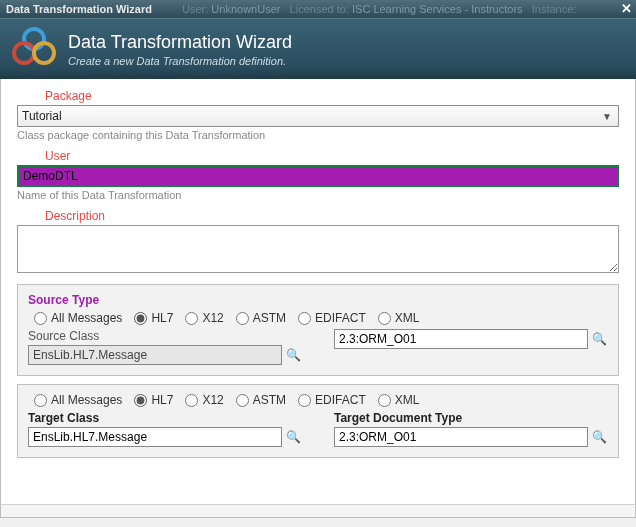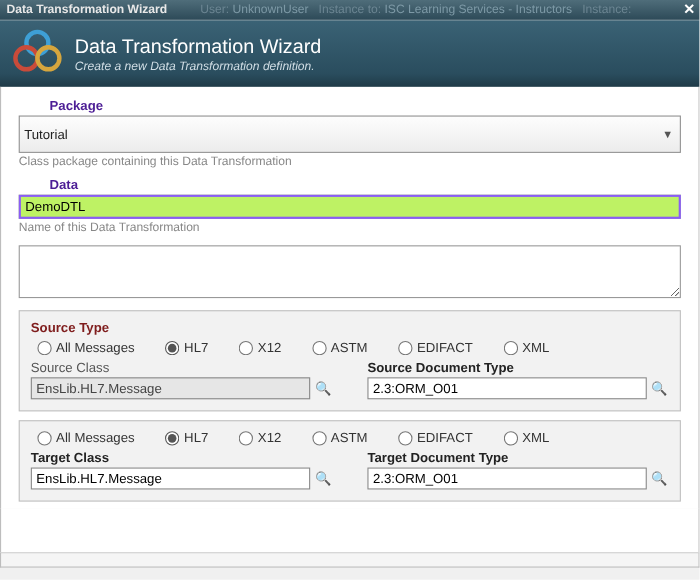--- a/index.html
+++ b/index.html
@@ -50,58 +50,58 @@
   .ring.yel  { border-color:#d6a63e; top:14px; left:20px; }
   .header-text h1 { font-size: 18px; font-weight: normal; margin-bottom: 2px; }
   .header-text p  { font-size: 11px; font-style: italic; color: #d0dde4; }
   .body {
     padding: 10px 16px 6px 16px;
     background: #ffffff;
     border-left: 1px solid #bdbdbd;
     border-right: 1px solid #bdbdbd;
   }
   .field { margin-bottom: 8px; }
-  .label { font-weight: bold; color: #4c1d95; padding-left: 28px; }
+  .label { font-weight: normal; color: #ef4444; padding-left: 28px; }
   .hint  { color: #888; font-size: 11px; margin-top: 2px; }
   .sel-wrap {
     border: 1px solid #8f8f8f;
     background: linear-gradient(#fdfdfd,#ececec);
-    height: 34px; display:flex; align-items:center;
+    height: 22px; display:flex; align-items:center;
     padding: 0 4px; position:relative; margin-top:2px;
   }
   .sel-wrap .val { flex:1; color:#222; }
   .sel-wrap .caret { color:#555; font-size:10px; position:absolute; right:6px; }
   .text-input {
     width: 100%;
     height: 22px;
-    border: 2px solid #8b5cf6;
+    border: 2px solid #15803d;
     padding: 2px 4px;
-    background: #bef264;
+    background: #a21caf;
     font: inherit;
     outline: none;
     margin-top: 2px;
   }
   .textarea {
     width: 100%;
     height: 48px;
     border: 1px solid #999;
     resize: vertical;
     font: inherit;
     padding: 3px;
     margin-top: 2px;
     background:#fff;
   }
   .group {
     border: 1px solid #c0c0c0;
     background: #f2f2f2;
     padding: 8px 10px 10px 10px;
     margin-top: 8px;
   }
-  .group-title { font-weight: bold; color: #7f1d1d; margin-bottom: 4px; }
-  .radio-row { display:flex; gap: 20px; align-items:center; flex-wrap:wrap; margin-bottom:4px; padding-left:6px; }
+  .group-title { font-weight: bold; color: #a21caf; margin-bottom: 4px; }
+  .radio-row { display:flex; gap: 4px; align-items:center; flex-wrap:wrap; margin-bottom:4px; padding-left:6px; }
   .radio-row label { display:flex; align-items:center; gap:4px; margin-right:8px; color:#333; cursor:pointer; }
   .radio-row input { accent-color:#555; }
   .cols { display:flex; gap: 32px; }
   .col { flex:1; min-width:0; }
   .col .sublabel { font-weight: bold; color:#222; margin-bottom:2px; }
   .col.dim .sublabel { font-weight: normal; color:#555; }
   .browse-row { display:flex; align-items:center; gap:4px; }
   .browse-input {
     flex:1; height:20px; border:1px solid #888; font:inherit; padding:1px 4px;
     background:#fff;
@@ -118,21 +118,21 @@
   }
   .border-trim { height:40px; background:#fff; border-left:1px solid #bdbdbd; border-right:1px solid #bdbdbd; }
 </style>
 </head>
 <body>
 
 <div class="titlebar">
   <span>Data Transformation Wizard</span>
   <span class="faded">
     <span>User:</span> <b>UnknownUser</b>
-    &nbsp;&nbsp;<span>Instance to:</span> <b>ISC Learning Services - Instructors</b>
+    &nbsp;&nbsp;<span>Licensed to:</span> <b>ISC Learning Services - Instructors</b>
     &nbsp;&nbsp;<span>Instance:</span>
   </span>
   <span class="close">✕</span>
 </div>
 
 <div class="header">
   <div class="header-icon">
     <div class="ring blue"></div>
       <div class="ring red"></div>
       <div class="ring yel"></div>
@@ -148,26 +148,27 @@
   <div class="field">
     <div class="label">Package</div>
     <div class="sel-wrap">
       <span class="val">Tutorial</span>
       <span class="caret">▼</span>
     </div>
     <div class="hint">Class package containing this Data Transformation</div>
   </div>
 
   <div class="field">
-    <div class="label">Data</div>
+    <div class="label">User</div>
     <input class="text-input" value="DemoDTL" style="">
     <div class="hint">Name of this Data Transformation</div>
   </div>
 
   <div class="field">
+    <div class="label">Description</div>
     <textarea class="textarea" style=""></textarea>
   </div>
 
   <div class="group">
     <div class="group-title">Source Type</div>
     <div class="radio-row">
       <label>
           <input type="radio" name="src" style=""> 
           <span>All Messages</span>
         </label>
@@ -194,21 +195,20 @@
     </div>
     <div class="cols">
       <div class="col dim">
         <div class="sublabel">Source Class</div>
         <div class="browse-row">
           <input class="browse-input disabled" readonly="" value="EnsLib.HL7.Message" style="">
           <span class="mag">🔍</span>
         </div>
       </div>
       <div class="col">
-        <div class="sublabel">Source Document Type</div>
         <div class="browse-row">
           <input class="browse-input" value="2.3:ORM_O01" style="">
           <span class="mag">🔍</span>
         </div>
       </div>
     </div>
   </div>
 
   <div class="group">
     <div class="radio-row">

